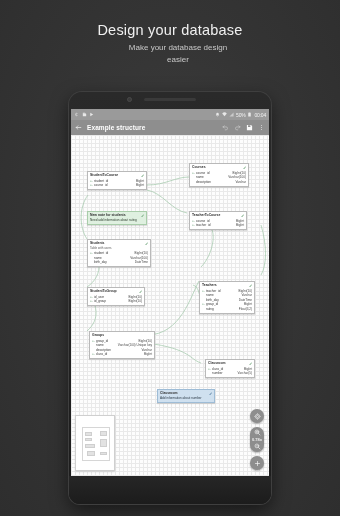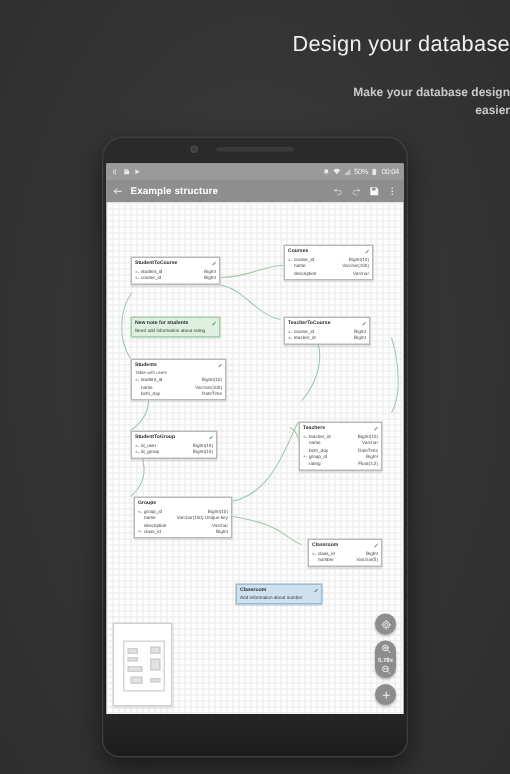--- a/index.html
+++ b/index.html
@@ -9,26 +9,26 @@
     font-family: "Liberation Sans", sans-serif;
     overflow: hidden;
   }
   .page {
     position: relative;
     width: 340px; height: 516px;
     background: radial-gradient(ellipse at 50% 45%, #3d3d3d 0%, #343434 55%, #2e2e2e 100%);
   }
 
   
-  .promo { position: absolute; top: 22px; left: 0; width: 340px; text-align: right; }
+  .promo { position: absolute; top: 22px; left: 0; width: 340px; text-align: center; }
   .promo-title {
     font-size: 14.5px; color: #f0f0f0; letter-spacing: .2px; font-weight: 400;
   }
   .promo-sub {
-    margin-top: 18px; font-size: 8px; color: #c9c9c9; line-height: 1.45; font-weight: 700; padding-left: 16px;
+    margin-top: 4px; font-size: 8px; color: #c9c9c9; line-height: 1.45; font-weight: 400; padding-left: 16px;
   }
 
   
   .phone {
     position: absolute; left: 69px; top: 92px;
     width: 202px; height: 412px;
     background: linear-gradient(180deg,#2a2a2a 0%,#232323 50%,#1d1d1d 100%);
     border-radius: 13px 13px 11px 11px;
     box-shadow: 0 0 0 1px #3f3f3f, 0 6px 18px rgba(0,0,0,.55);
     overflow: hidden;

